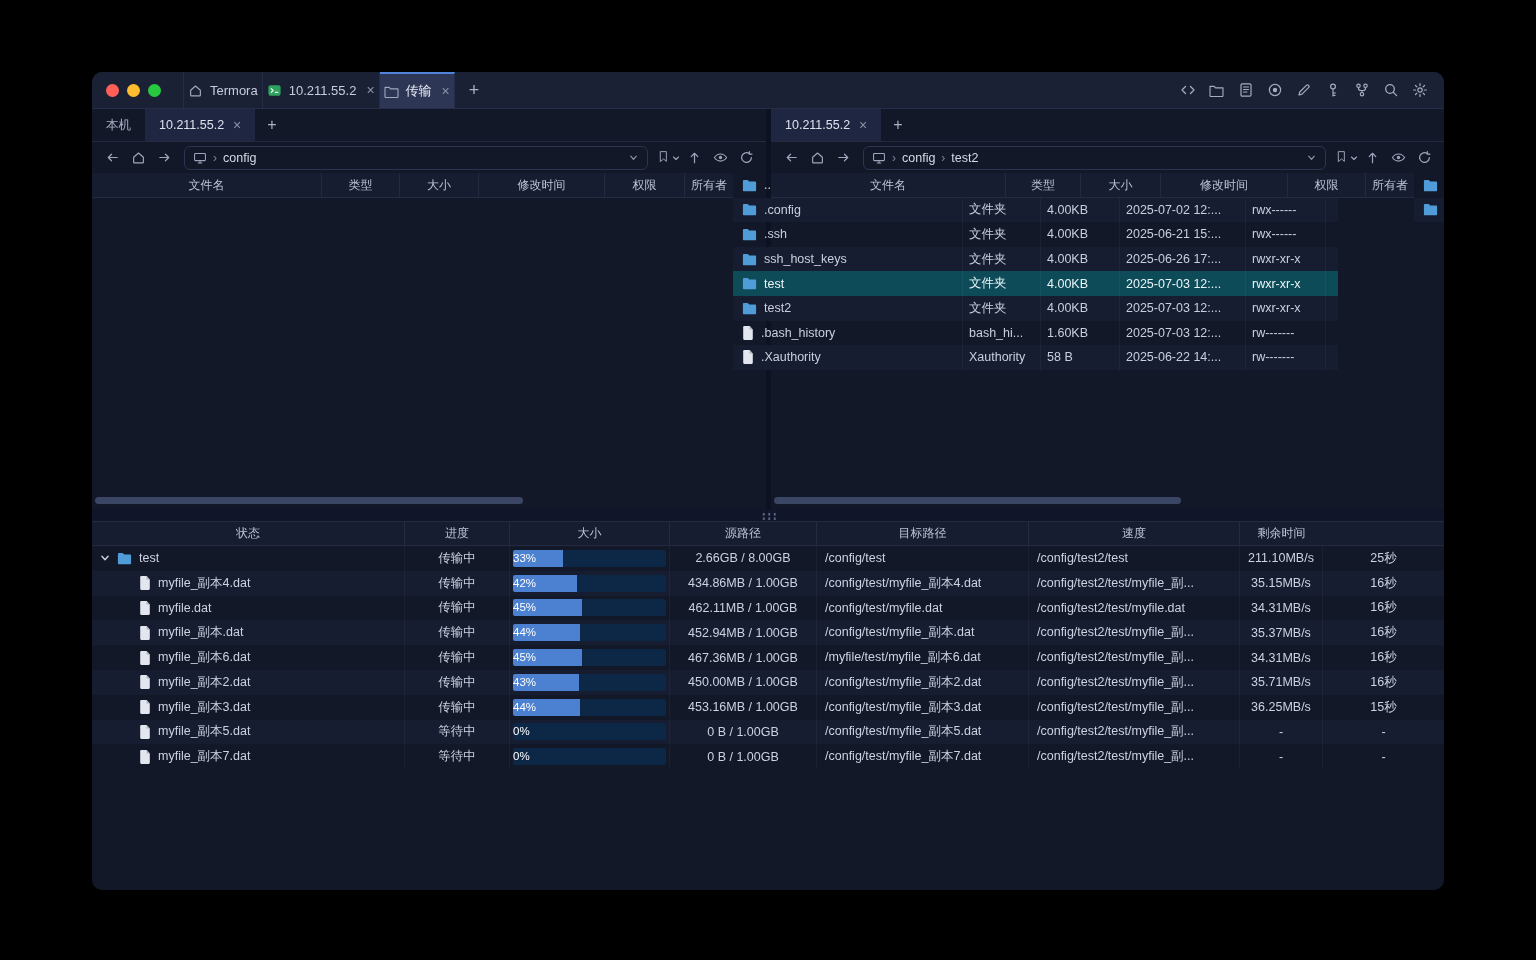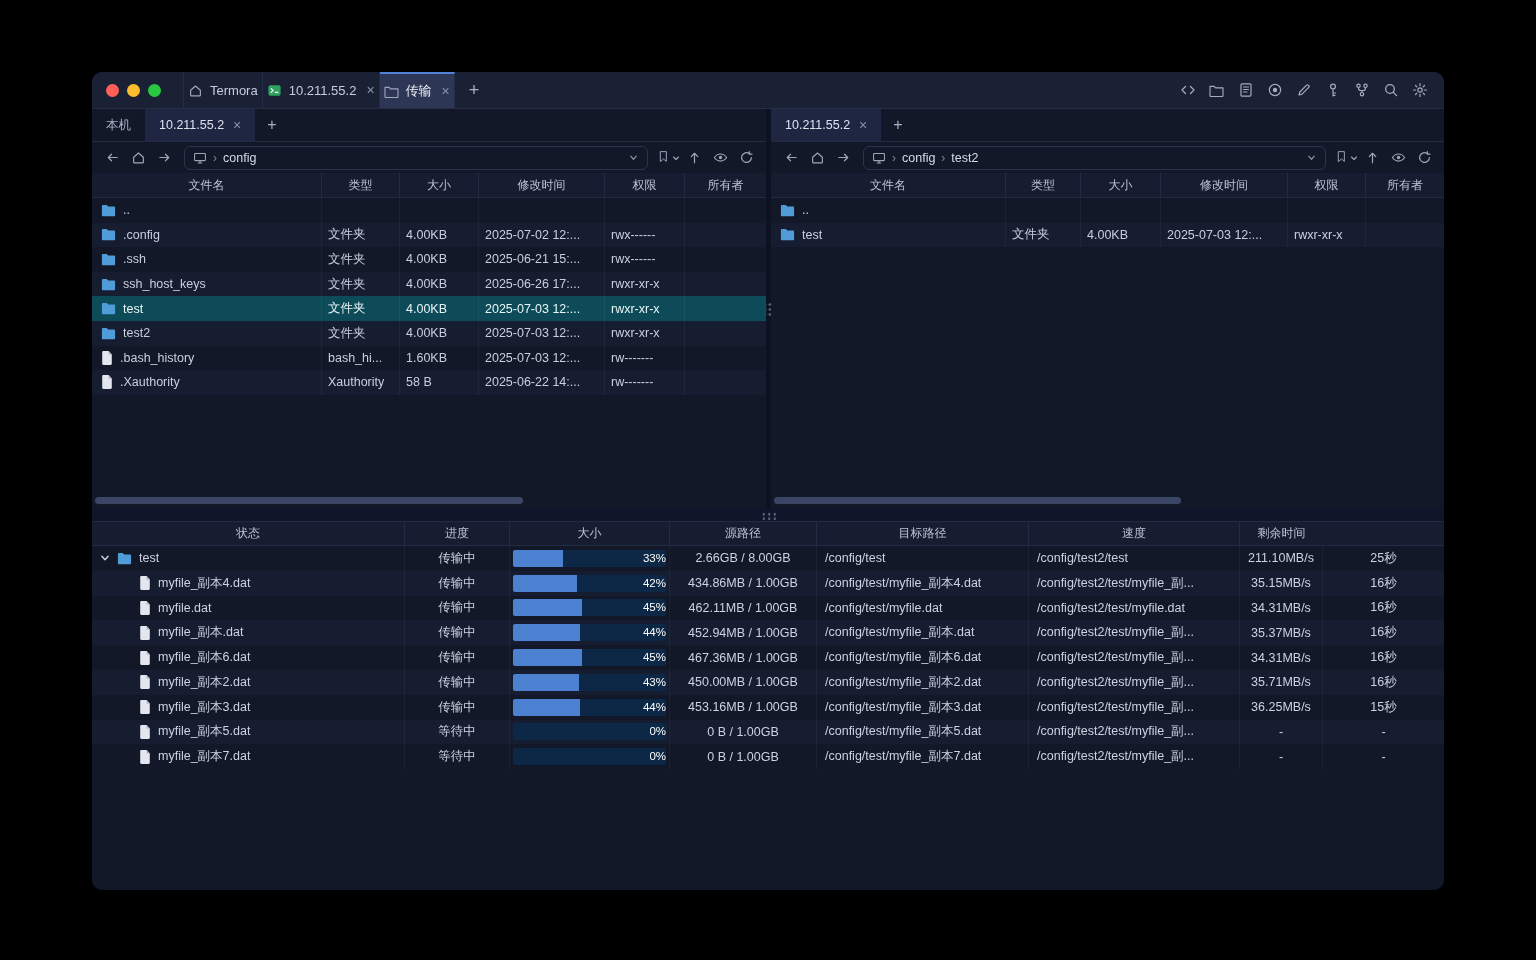--- a/index.html
+++ b/index.html
@@ -38,21 +38,21 @@
   .tbtn{min-width:24px;height:22px;display:flex;align-items:center;justify-content:center;
     color:#9da5ba;border-radius:4px;gap:2px}
   .crumb{flex:1;height:24px;border:1px solid #2d3450;border-radius:6px;display:flex;align-items:center;
     padding:0 8px;gap:6px;margin:0 6px;color:#ccd1df;min-width:0}
   .cicon{display:flex;color:#9da5ba}
   .csegs{display:flex;align-items:center;gap:6px;min-width:0}
   .csep{color:#7d8499;font-size:12px}
   .cseg{color:#d5dae6}
   .cchev{margin-left:auto;color:#8d94a9;display:flex}
   
-  .ftable{flex:1;position:relative;display:flex;flex-direction:column;min-height:0}
+  .ftable{flex:1;position:relative;display:flex;flex-direction:row;min-height:0}
   .thead{display:grid;height:25px;background:#171d31;border-bottom:1px solid #232a42;flex:none}
   .hc{display:flex;align-items:center;justify-content:center;font-size:12px;color:#bcc3d4;
     border-right:1px solid #232a42;padding:0 6px;white-space:nowrap;overflow:hidden}
   .hc:last-child{border-right:none}
   .lgrid .thead,.lgrid .frow{grid-template-columns:230px 78px 79px 126px 80px 1fr}
   .rgrid .thead,.rgrid .frow{grid-template-columns:235px 75px 80px 127px 78px 1fr}
   .frow{display:grid;height:24.6px}
   .frow:nth-child(even){background:#171d31}
   .frow.sel{background:#0d4b59}
   .frow.sel .fc{color:#eaf5f7}
@@ -79,21 +79,21 @@
   .tc{display:flex;align-items:center;padding:0 8px;border-right:1px solid rgba(255,255,255,.04);
     white-space:nowrap;overflow:hidden;font-size:12.5px;color:#ccd2e0}
   .tc:last-child{border-right:none}
   .tc.center{justify-content:center}
   .tname{gap:7px;padding-left:8px}
   .tname.child{padding-left:47px}
   .chev{display:flex;align-items:center;flex:none}
   .progc{padding:0 3px;justify-content:center}
   .ptrack{position:relative;width:154px;height:17px;background:#0d2846;border-radius:2px;overflow:hidden}
   .pfill{position:absolute;left:0;top:0;bottom:0;background:#4c80d0}
-  .plabel{position:absolute;left:0;right:0;text-align:right;font-size:11.5px;color:#fff;line-height:17px}
+  .plabel{position:absolute;left:0;right:0;text-align:left;font-size:11.5px;color:#fff;line-height:17px}
 </style>
 </head>
 <body>
 
 <div class="window">
 
   <div class="titlebar">
     <div class="traffic">
       <span class="tl" style="background:#ff5f57"></span>
       <span class="tl" style="background:#febc2e"></span>
@@ -640,21 +640,21 @@
             <span>myfile_副本6.dat</span>
           </div>
           <div class="tc center">传输中</div>
           <div class="tc progc">
             <div class="ptrack">
               <div class="pfill" style="width: 45%;"></div>
               <span class="plabel">45%</span>
             </div>
           </div>
           <div class="tc center">467.36MB / 1.00GB</div>
-          <div class="tc">/config/test/myfile_副本6.dat</div>
+          <div class="tc">/myfile/test/myfile_副本6.dat</div>
           <div class="tc">/config/test2/test/myfile_副...</div>
           <div class="tc center">34.31MB/s</div>
           <div class="tc center">16秒</div>
         </div>
         <div class="trow">
           <div class="tc tname child">
             <span class="fic">
               <svg width="12" height="14" viewBox="0 0 12 14">
                 <path d="M1.2 1.3C1.2.6 1.7.1 2.4.1h5.2l3.2 3.4v9.2c0 .7-.5 1.2-1.2 1.2H2.4c-.7 0-1.2-.5-1.2-1.2z" fill="#e3e6ee"></path>
                 <path d="M7.6.1l3.2 3.4H7.6z" fill="#a9b0c0"></path>

